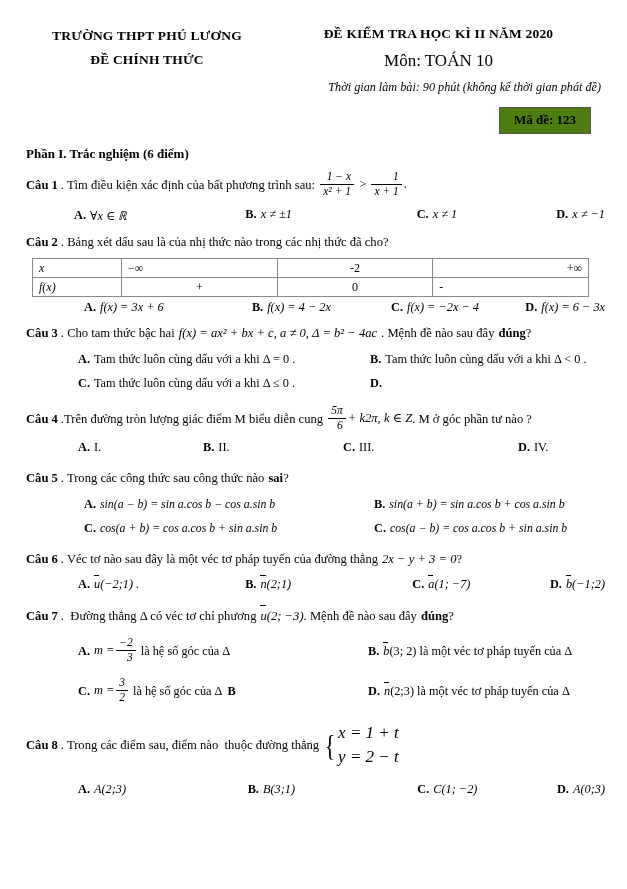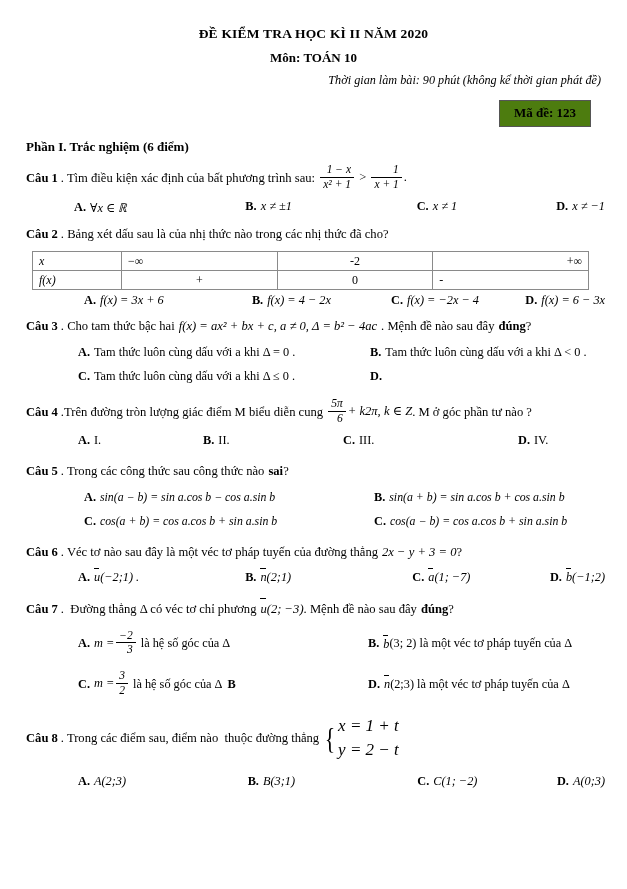--- a/index.html
+++ b/index.html
@@ -40,22 +40,22 @@
     text-align: center;
   }
   .hdr-line-bold {
     font-weight: bold;
     font-size: 13.5px;
     letter-spacing: 0.2px;
     line-height: 1.75;
     white-space: nowrap;
   }
   .hdr-sub {
-    font-weight: bold;
-    font-size: 13px;
+    font-weight: normal;
+    font-size: 17px;
     line-height: 1.8;
   }
   .hdr-italic {
     font-style: italic;
     font-size: 12.2px;
     line-height: 1.9;
     text-align: right;
     padding-right: 4px;
     white-space: nowrap;
   }
@@ -225,20 +225,24 @@
   .cell-right { text-align: right; }
   .no-border-right { border-right: none; }
   .no-border-left { border-left: none; }
 </style>
 </head>
 <body>
 
 <div class="page">
 
   <div class="header">
+    <div class="hdr-left">
+      <div class="hdr-line-bold">TRƯỜNG THPT PHÚ LƯƠNG</div>
+      <div class="hdr-line-bold">ĐỀ CHÍNH THỨC</div>
+    </div>
     <div class="hdr-right">
       <div class="hdr-line-bold">ĐỀ KIỂM TRA HỌC KÌ II NĂM 2020</div>
       <div class="hdr-sub">Môn: TOÁN 10</div>
       <div class="hdr-italic">Thời gian làm bài: 90 phút (không kể thời gian phát đề)</div>
     </div>
   </div>
 
   <div class="code-box-wrap">
     <div class="code-box">Mã đề: 123</div>
   </div>

